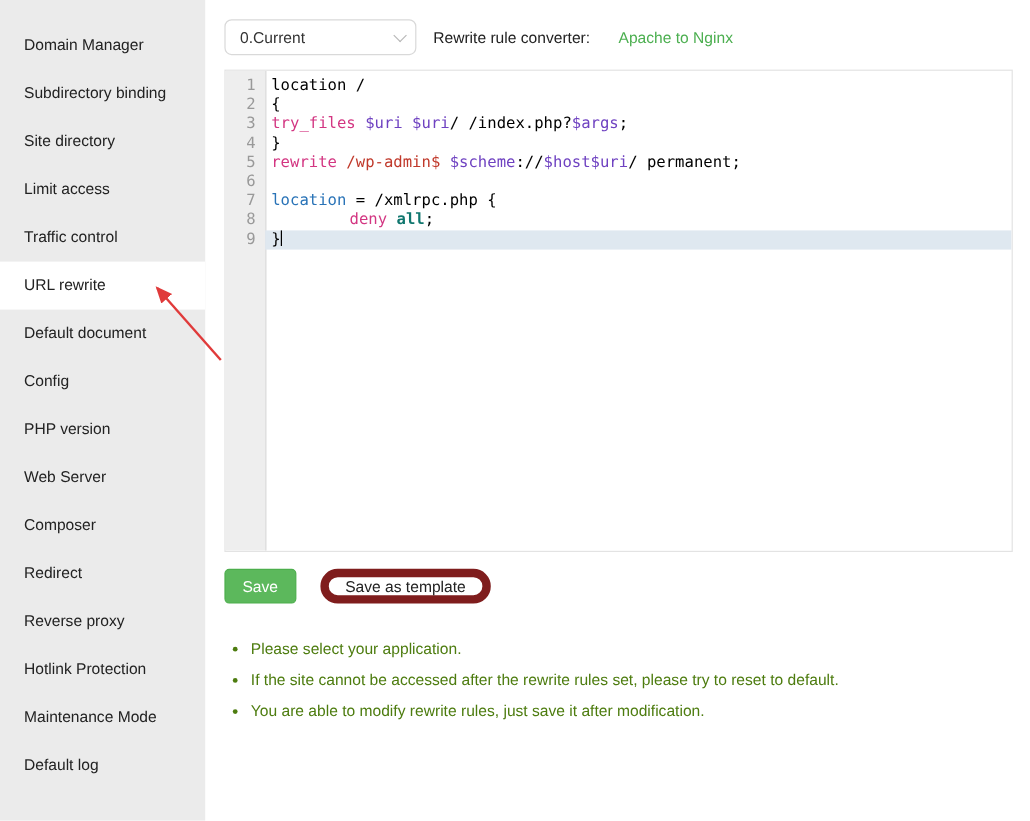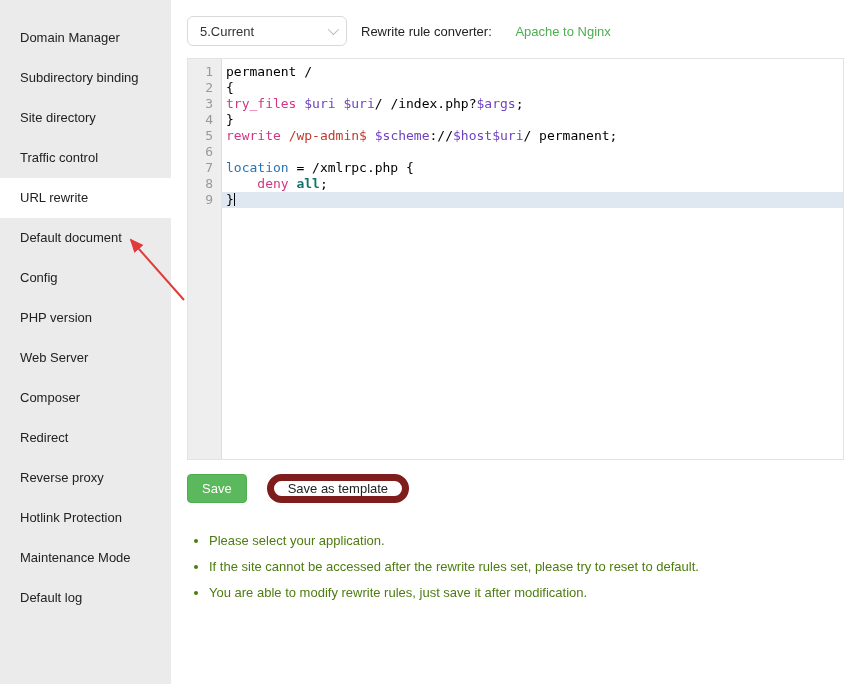--- a/index.html
+++ b/index.html
@@ -134,51 +134,52 @@
 </style>
 </head>
 <body>
 
 <div class="app">
 
   <nav class="sidebar" id="sidebar">
       <div class="sb-item">Domain Manager</div>
       <div class="sb-item">Subdirectory binding</div>
       <div class="sb-item">Site directory</div>
+      <div class="sb-item">Limit access</div>
       <div class="sb-item">Traffic control</div>
       <div class="sb-item active">URL rewrite</div>
       <div class="sb-item">Default document</div>
       <div class="sb-item">Config</div>
       <div class="sb-item">PHP version</div>
       <div class="sb-item">Web Server</div>
       <div class="sb-item">Composer</div>
       <div class="sb-item">Redirect</div>
       <div class="sb-item">Reverse proxy</div>
       <div class="sb-item">Hotlink Protection</div>
       <div class="sb-item">Maintenance Mode</div>
       <div class="sb-item">Default log</div>
     </nav>
 
   <main class="content">
 
     <div class="toolbar">
       <div class="dropdown">
-        <span>5.Current</span>
+        <span>0.Current</span>
         <span class="chev"></span>
       </div>
       <div class="converter">
         <span>Rewrite rule converter:</span>
         <a href="#">Apache to Nginx</a>
       </div>
     </div>
 
     <div class="editor" id="editor">
         <div class="row">
           <span class="ln">1</span>
-          <span class="code"><span style="color: rgb(0, 0, 0);">permanent /</span></span>
+          <span class="code"><span style="color: rgb(0, 0, 0);">location /</span></span>
         </div>
         <div class="row">
           <span class="ln">2</span>
           <span class="code"><span style="color: rgb(0, 0, 0);">{</span></span>
         </div>
         <div class="row">
           <span class="ln">3</span>
           <span class="code"><span style="color: rgb(211, 54, 130);">try_files</span><span style="color: rgb(0, 0, 0);"> </span><span style="color: rgb(111, 66, 193);">$uri</span><span style="color: rgb(0, 0, 0);"> </span><span style="color: rgb(111, 66, 193);">$uri</span><span style="color: rgb(0, 0, 0);">/ /index.php?</span><span style="color: rgb(111, 66, 193);">$args</span><span style="color: rgb(0, 0, 0);">;</span></span>
         </div>
         <div class="row">
@@ -192,21 +193,21 @@
         <div class="row">
           <span class="ln">6</span>
           <span class="code"></span>
         </div>
         <div class="row">
           <span class="ln">7</span>
           <span class="code"><span style="color: rgb(41, 115, 183);">location</span><span style="color: rgb(0, 0, 0);"> = /xmlrpc.php {</span></span>
         </div>
         <div class="row">
           <span class="ln">8</span>
-          <span class="code"><span style="color: rgb(0, 0, 0);">    </span><span style="color: rgb(211, 54, 130);">deny</span><span style="color: rgb(0, 0, 0);"> </span><span style="color: #0f766e; font-weight: bold;">all</span><span style="color: rgb(0, 0, 0);">;</span></span>
+          <span class="code"><span style="color: rgb(0, 0, 0);">    </span><span style="color: rgb(211, 54, 130); margin-left: 34px;">deny</span><span style="color: rgb(0, 0, 0);"> </span><span style="color: #0f766e; font-weight: bold;">all</span><span style="color: rgb(0, 0, 0);">;</span></span>
         </div>
         <div class="row active">
           <span class="ln">9</span>
           <span class="code"><span style="color: rgb(0, 0, 0);">}</span><span class="cursor"></span></span>
         </div>
       </div>
 
     <div class="actions">
       <button class="btn save">Save</button>
       <button class="btn tpl">Save as template</button>

